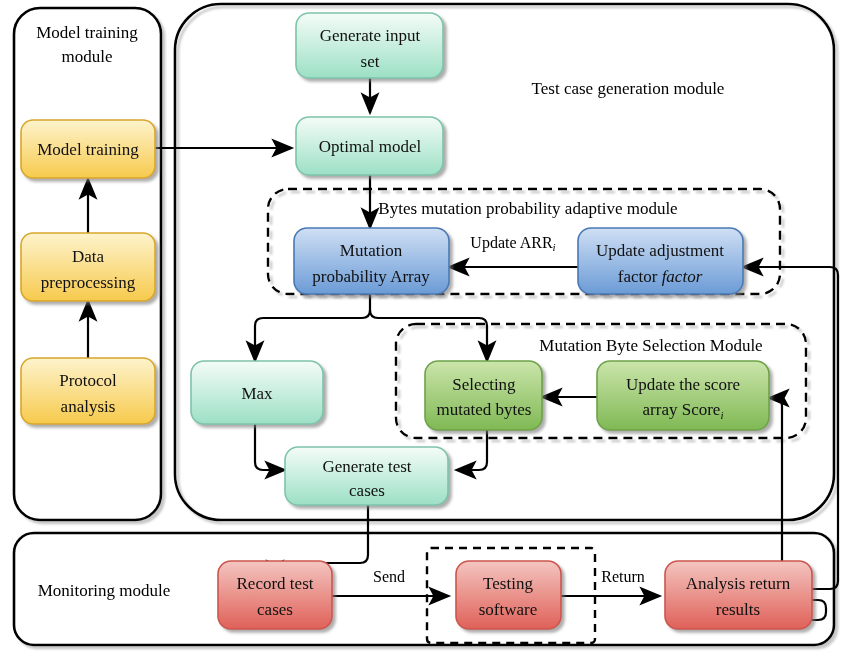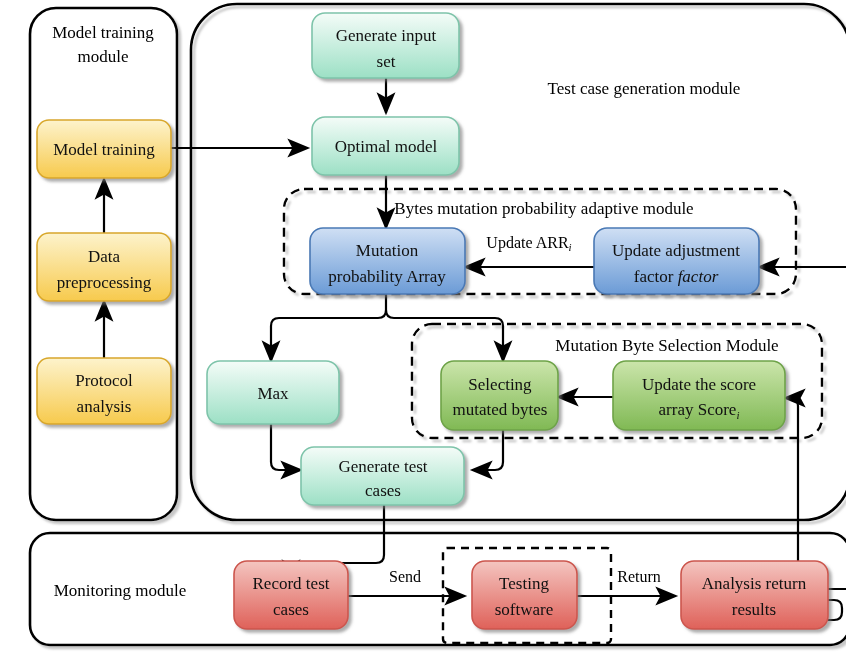--- a/index.html
+++ b/index.html
@@ -1,18 +1,18 @@
 <!DOCTYPE html>
 <html><head>
 <meta charset="utf-8">
 <style>
   html,body{margin:0;padding:0;background:#ffffff;}
   body{width:846px;height:654px;overflow:hidden;
        font-family:"Liberation Serif","DejaVu Serif",serif;}
-  #stage{position:relative;width:754px;height:654px;margin-left:16px;}
+  #stage{position:relative;width:754px;height:654px;}
   svg{position:absolute;left:0;top:0;width:846px;height:654px;}
   .mtitle{font-size:17px;fill:#000;text-anchor:middle;dominant-baseline:middle;}
   .edgelbl{font-size:16px;fill:#000;text-anchor:middle;dominant-baseline:middle;}
   .boxlbl{font-size:17px;fill:#111;text-anchor:middle;}
   .sub{font-size:11px;font-style:italic;}
   .ital{font-style:italic;}
 </style>
 </head>
 <body>
 

